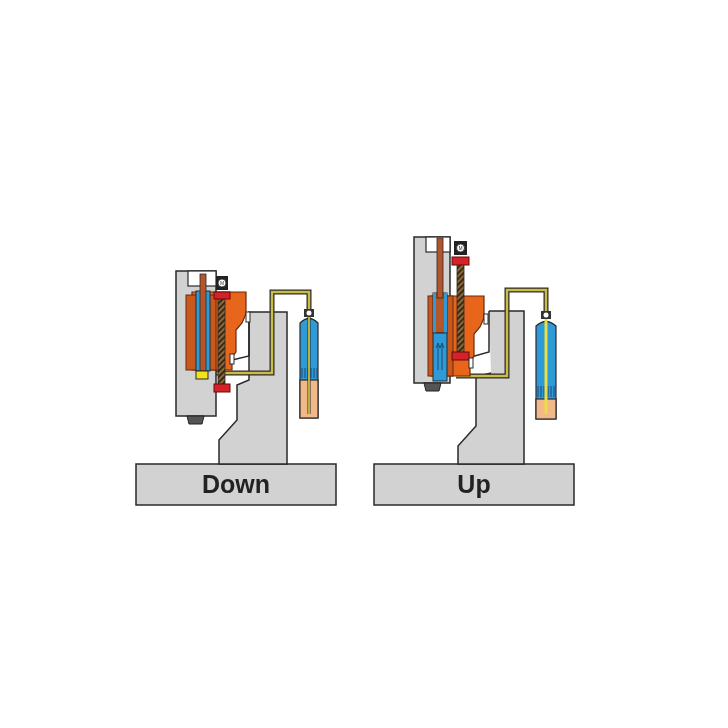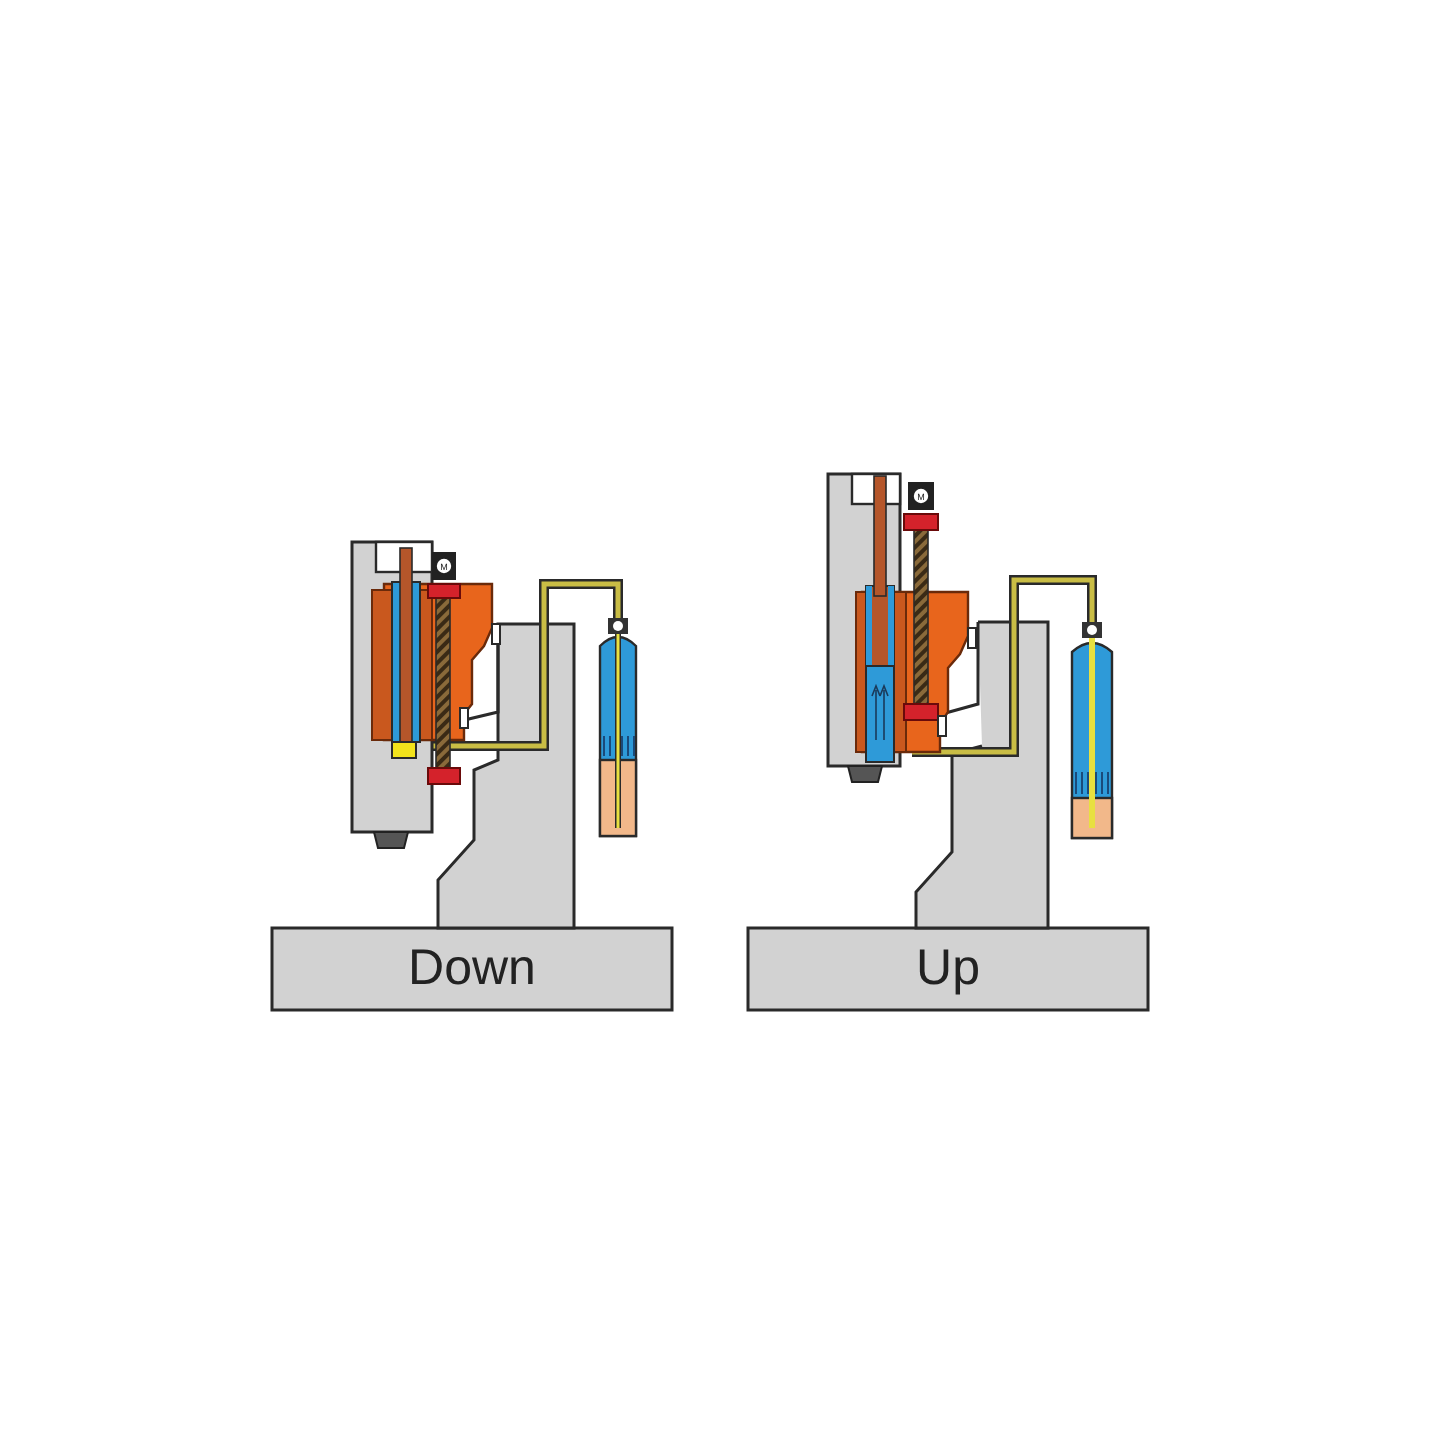--- a/index.html
+++ b/index.html
@@ -1,18 +1,18 @@
 <!DOCTYPE html>
 <html><head>
   <meta charset="utf-8">
   <style>
     html, body { margin: 0; padding: 0; background: #ffffff; }
     body { width: 728px; height: 728px; position: relative; overflow: hidden; font-family: "Liberation Sans", sans-serif; }
     svg { position: absolute; left: 0; top: 0; }
-    .label { position: absolute; font-family: "Liberation Sans", sans-serif; font-size: 25px; color: #222222; text-align: center; }
+    .label { position: absolute; font-family: "Liberation Sans", sans-serif; font-size: 25px; color: #222222; text-align: center; font-weight: bold; }
   </style>
 </head>
 <body>
 
 <svg width="728" height="728" viewBox="0 0 728 728">
   <defs>
     <pattern id="screw" width="4" height="4" patternUnits="userSpaceOnUse" patternTransform="rotate(45)">
       <rect width="4" height="4" fill="#8a6a3a"></rect>
       <rect width="2" height="4" fill="#3a2a15"></rect>
     </pattern>

